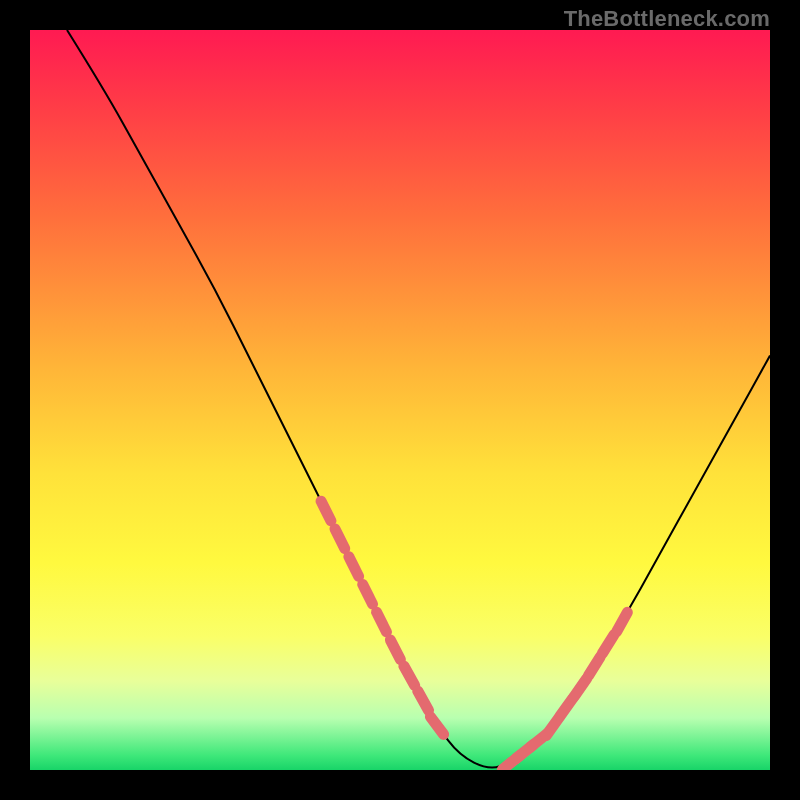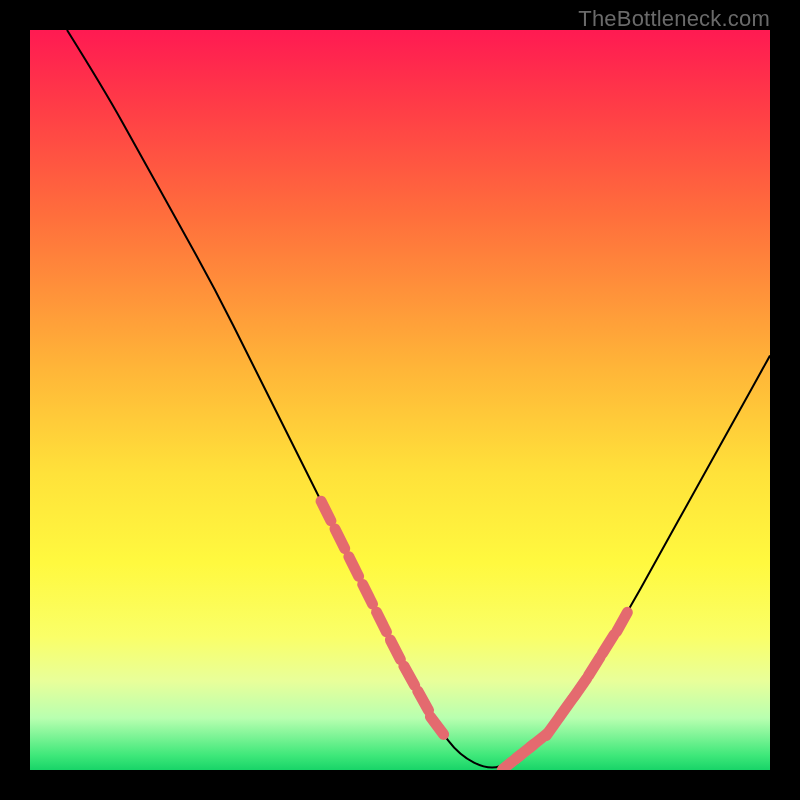--- a/index.html
+++ b/index.html
@@ -38,21 +38,21 @@
       #b8ffb0 93%,
       #3fe87a 98%,
       #18d468 100%
     );
   }
   .watermark {
     position: absolute;
     top: 6px;
     right: 30px;
     font-size: 22px;
-    font-weight: 400;
+    font-weight: 700;
     color: #6a6a6a;
     letter-spacing: 0.2px;
   }
   svg.curve {
     position: absolute;
     top: 0;
     left: 0;
     width: 740px;
     height: 740px;
   }

